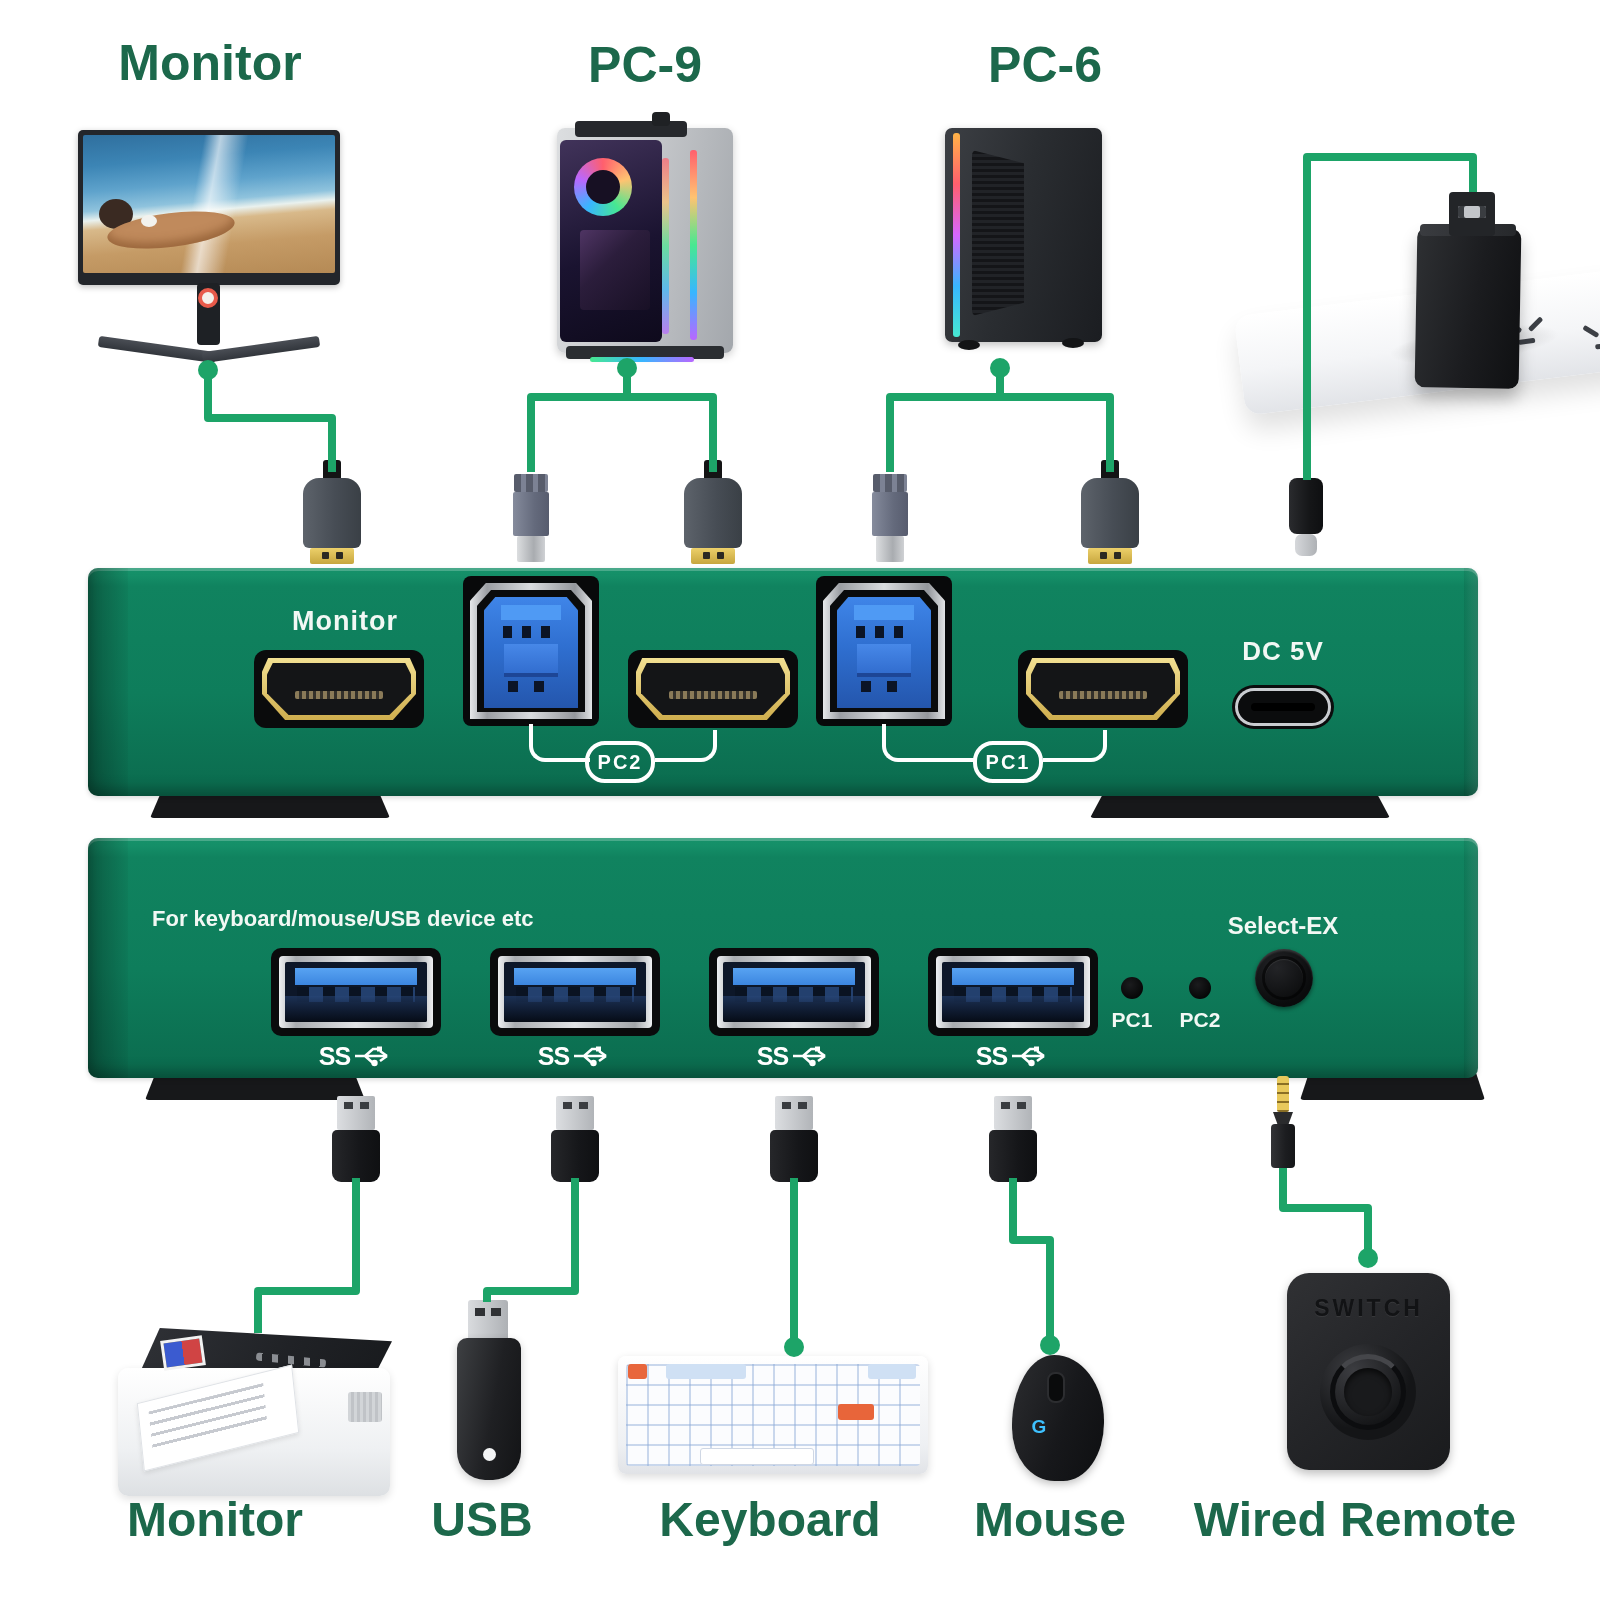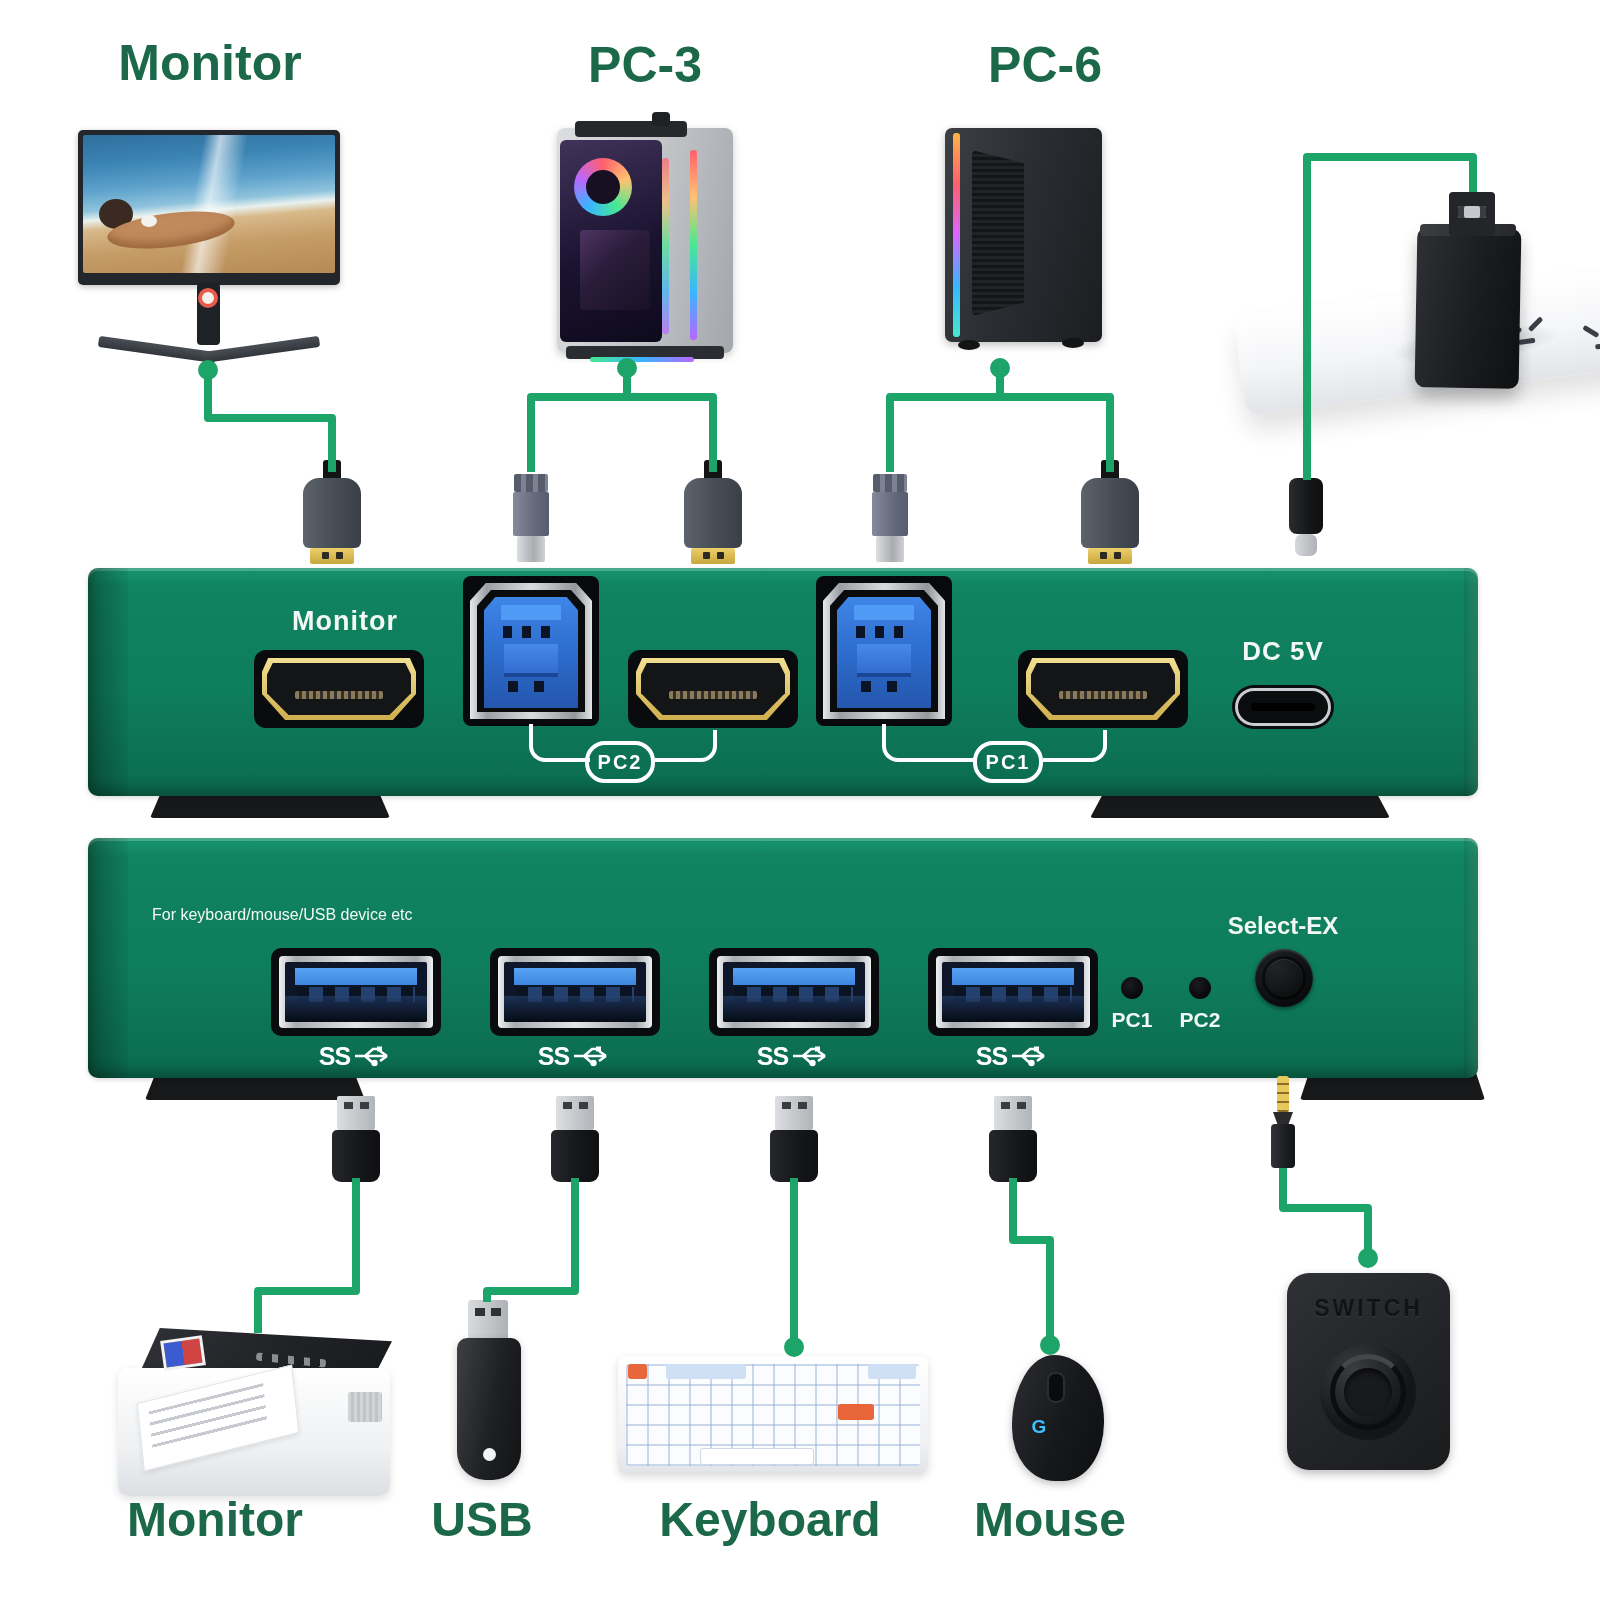--- a/index.html
+++ b/index.html
@@ -216,21 +216,21 @@
      border-top-color:#45464a;}
   .remote-btn-inner{position:absolute;inset:24px;border-radius:50%;background:#191a1c;
      box-shadow:inset 0 3px 6px rgba(0,0,0,.7);}
 </style>
 </head>
 <body>
 
 <div class="canvas">
 
   <div class="heading top" style="left:110px;top:34px;width:200px;">Monitor</div>
-  <div class="heading top" style="left:570px;top:36px;width:150px;">PC-3</div>
+  <div class="heading top" style="left:570px;top:36px;width:150px;">PC-9</div>
   <div class="heading top" style="left:970px;top:36px;width:150px;">PC-6</div>
 
   <svg class="cables" width="1600" height="1600">
     <g stroke="#1da468" stroke-width="8" fill="none" stroke-linejoin="round">
       <path d="M208,370 V418 H332 V472"></path>
       <path d="M627,368 V397 M531,472 V397 H713 V472"></path>
       <path d="M1000,368 V397 M890,472 V397 H1110 V472"></path>
       <path d="M1473,200 V157 H1307 V480"></path>
       <path d="M356,1178 V1291 H258 V1333"></path>
       <path d="M575,1178 V1291 H487 V1302"></path>
@@ -391,21 +391,21 @@
     <div class="pill" style="left:497px;top:173px;width:62px;">PC2</div>
 
     <div class="bracket-l" style="left:794px;top:156px;width:91px;height:34px;"></div>
     <div class="bracket-r" style="left:955px;top:162px;width:60px;height:28px;"></div>
     <div class="pill" style="left:885px;top:173px;width:62px;">PC1</div>
   </div>
 
   <div class="foot" style="left:145px;top:1072px;width:220px;height:28px;"></div>
   <div class="foot" style="left:1300px;top:1072px;width:185px;height:28px;"></div>
   <div class="panel" style="top:838px;height:240px;">
-    <div class="panel-text" style="left:64px;top:68px;width:700px;text-align:left;font-size:16px;font-weight:normal;">For keyboard/mouse/USB device etc</div>
+    <div class="panel-text" style="left:64px;top:68px;width:700px;text-align:left;font-size:22px;font-weight:bold;">For keyboard/mouse/USB device etc</div>
 
     <div class="usba" style="left:183px;top:110px;">
       <div class="usba-metal"></div>
         <div class="usba-cav">
           <div class="usba-tab"></div>
           <div class="usba-teeth"></div>
         </div>
     </div>
     <div class="usba" style="left:402px;top:110px;">
       <div class="usba-metal"></div>
@@ -542,14 +542,15 @@
       <div class="remote-btn-ring"></div>
       <div class="remote-btn-inner"></div>
     </div>
   </div>
   <div class="remote-engraving">SWITCH</div>
 
   <div class="heading bottom" style="left:85px;top:1492px;width:260px;">Monitor</div>
   <div class="heading bottom" style="left:387px;top:1492px;width:190px;">USB</div>
   <div class="heading bottom" style="left:615px;top:1492px;width:310px;">Keyboard</div>
   <div class="heading bottom" style="left:925px;top:1492px;width:250px;">Mouse</div>
+  <div class="heading bottom" style="left:1170px;top:1492px;width:370px;">Wired Remote</div>
 
 </div>
 
 </body></html>

